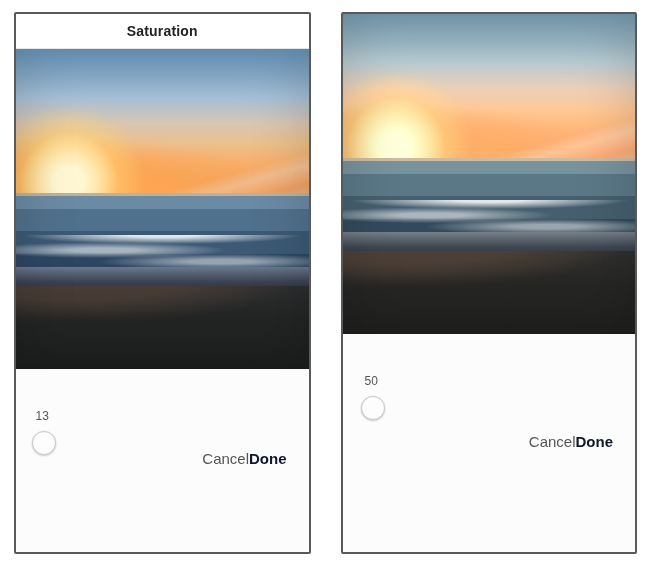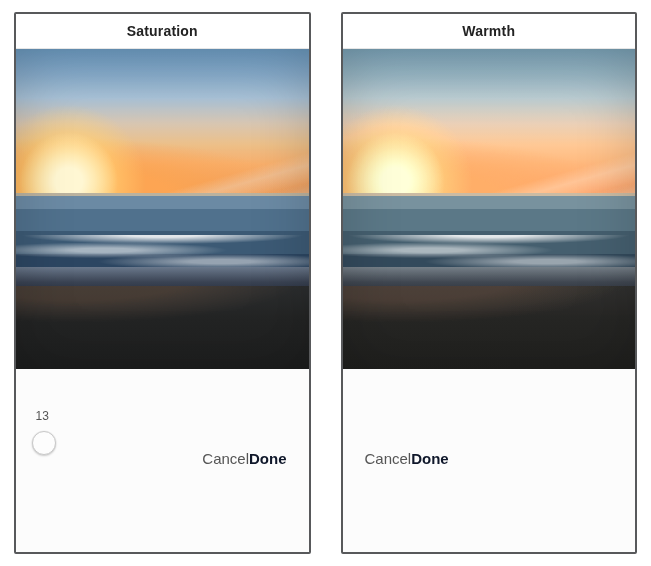--- a/index.html
+++ b/index.html
@@ -170,33 +170,41 @@
         </div>
       </div>
       <div class="footer">
         <span class="btn btn-cancel">Cancel</span>
         <span class="btn btn-done">Done</span>
       </div>
     </div>
   </div>
 
   <div class="device">
-    <div class="titlebar">
-      <span>Warmth</span>
-    </div>
     <div class="photo warm">
       <div class="sky"></div>
         <div class="cloud"></div>
         <div class="sea"></div>
         <div class="foam"></div>
         <div class="wet"></div>
         <div class="sand"></div>
         <div class="vig"></div>
     </div>
     <div class="controls">
+      <div class="slider-wrap">
+        <div class="value-label" style="text-align: left;">
+          <span id="val1" style="display: inline-block; position: relative; left: calc(75% - 8px);">50</span>
+        </div>
+        <div class="slider" id="slider1" aria-valuenow="50">
+          <div class="track"></div>
+          <div class="center-tick"></div>
+          <div class="fill" id="fill1" style="left: 50%; width: 25%;"></div>
+          <div class="thumb" id="thumb1" style="left: 75%;"></div>
+        </div>
+      </div>
       <div class="footer">
         <span class="btn btn-cancel">Cancel</span>
         <span class="btn btn-done">Done</span>
       </div>
     </div>
   </div>
 
 </div>
 
 </body></html>

